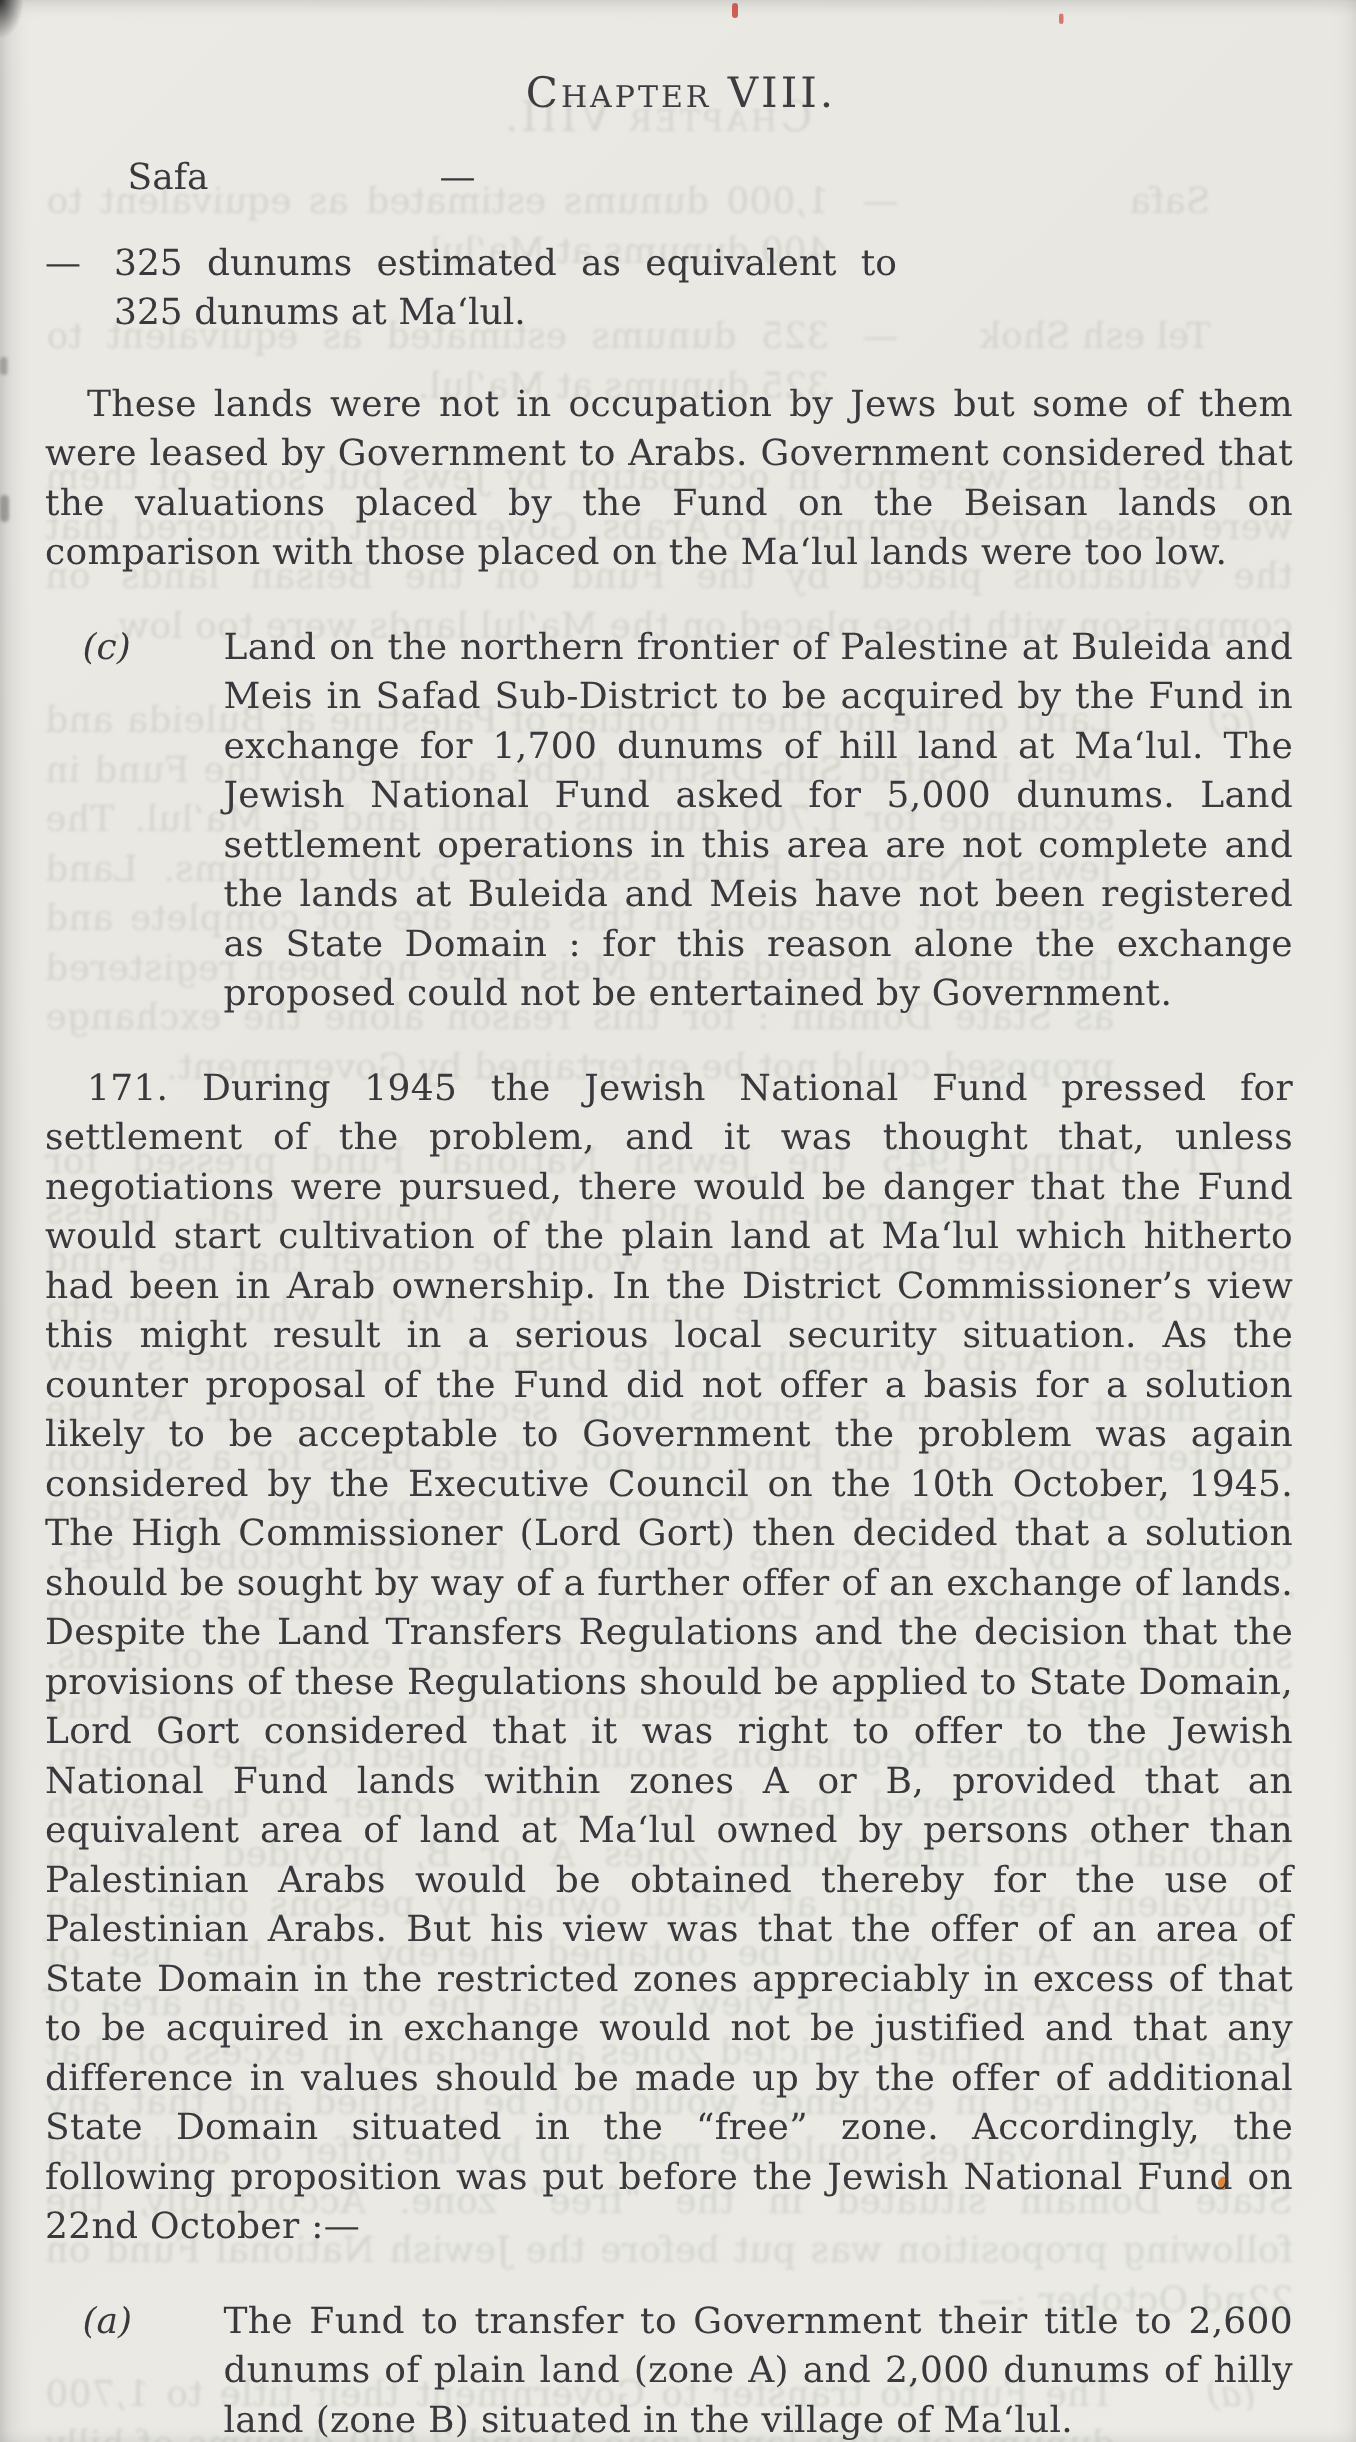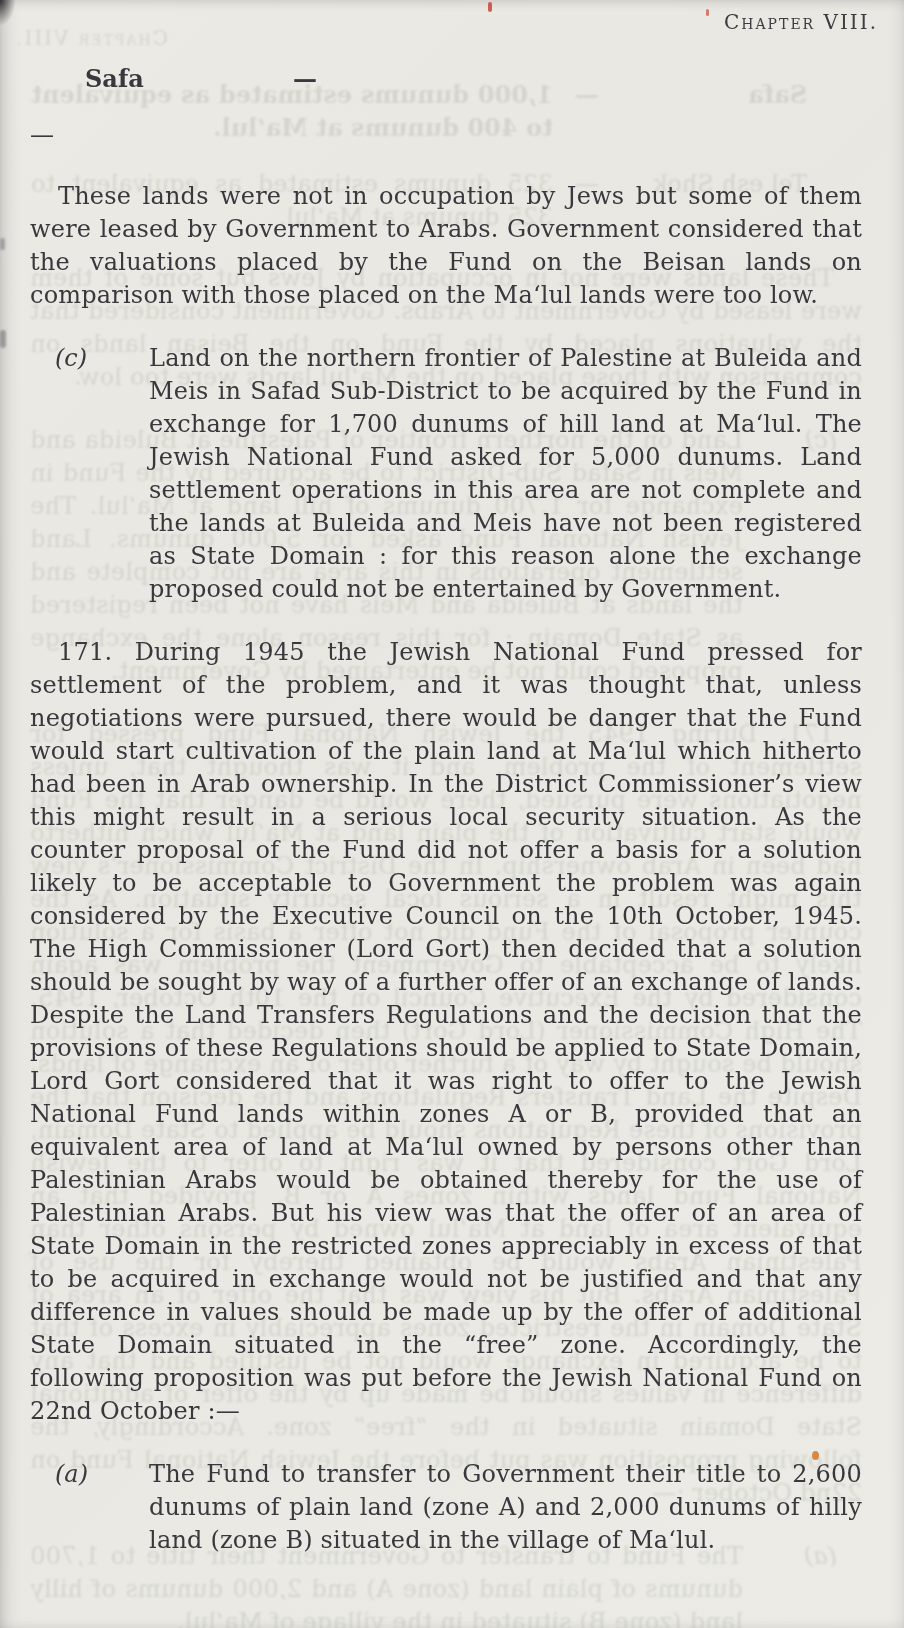--- a/index.html
+++ b/index.html
@@ -32,31 +32,32 @@
     transform: scaleX(-1) translateY(16px);
     opacity: 0.38;
     filter: blur(1.1px);
     pointer-events: none;
     user-select: none;
   }
   .ghost, .ghost * { color: #adb6a8 !important; }
   .content { z-index: 2; }
 
   .chapter-header {
-    text-align: right;
+    text-align: center;
     margin-right: -16px;
     font-variant: small-caps;
-    font-size: 20px;
+    font-size: 28px;
     line-height: 32px;
     letter-spacing: 2px;
     color: #3c3c41;
+    margin-top: 40px;
   }
   .def-list { margin-top: 24px; }
   .def-entry { display: flex; margin-top: 24px; line-height: 33px; font-size: 24px; }
-  .def-entry:first-child { margin-top: 0; font-weight: bold; }
+  .def-entry:first-child { margin-top: 0; }
   .def-term { margin-left: 55px; width: 208px; flex: none; }
   .def-dash { width: 46px; flex: none; }
   .def-desc { width: 522px; flex: none; text-align: justify; }
 
   .para {
     margin-top: 26px;
     font-size: 24px;
     line-height: 33px;
     text-align: justify;
     letter-spacing: 0.2px;
@@ -120,20 +121,21 @@
 
     <div class="chapter-header">Chapter VIII.</div>
 
     <div class="def-list">
       <div class="def-entry">
         <span class="def-term">Safa</span>
         <span class="def-dash">—</span>
       </div>
       <div class="def-entry">
         <span class="def-dash">—</span>
+        <span class="def-desc">325 dunums estimated as equivalent to 325 dunums at Ma‘lul.</span>
       </div>
     </div>
 
     <div class="para indent" style="margin-top:28px;">These lands were not in occupation by Jews but some of them were leased by Government to Arabs.  Government considered that the valuations placed by the Fund on the Beisan lands on comparison with those placed on the Ma‘lul lands were too low.</div>
 
     <div class="list-item">
       <span class="item-label">(c)</span>
       <span class="item-text">Land on the northern frontier of Palestine at Buleida and Meis in Safad Sub-District to be acquired by the Fund in exchange for 1,700 dunums of hill land at Ma‘lul.  The Jewish National Fund asked for 5,000 dunums.  Land settlement operations in this area are not complete and the lands at Buleida and Meis have not been registered as State Domain : for this reason alone the exchange proposed could not be entertained by Government.</span>
     </div>
 

